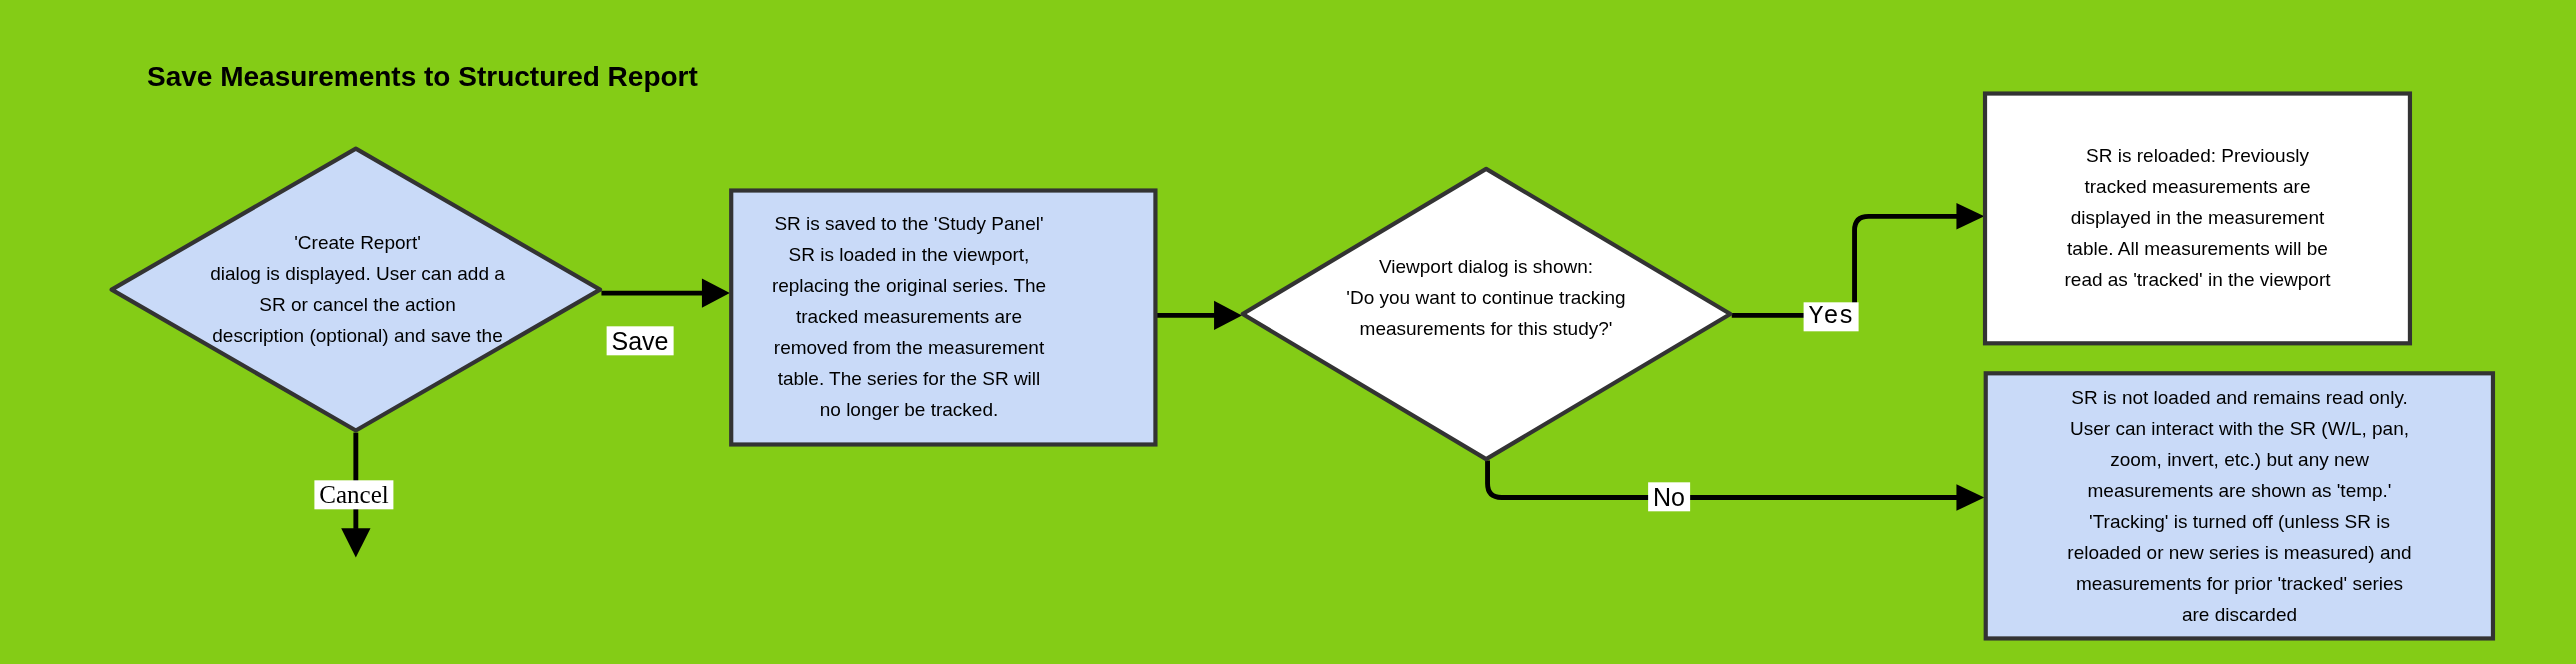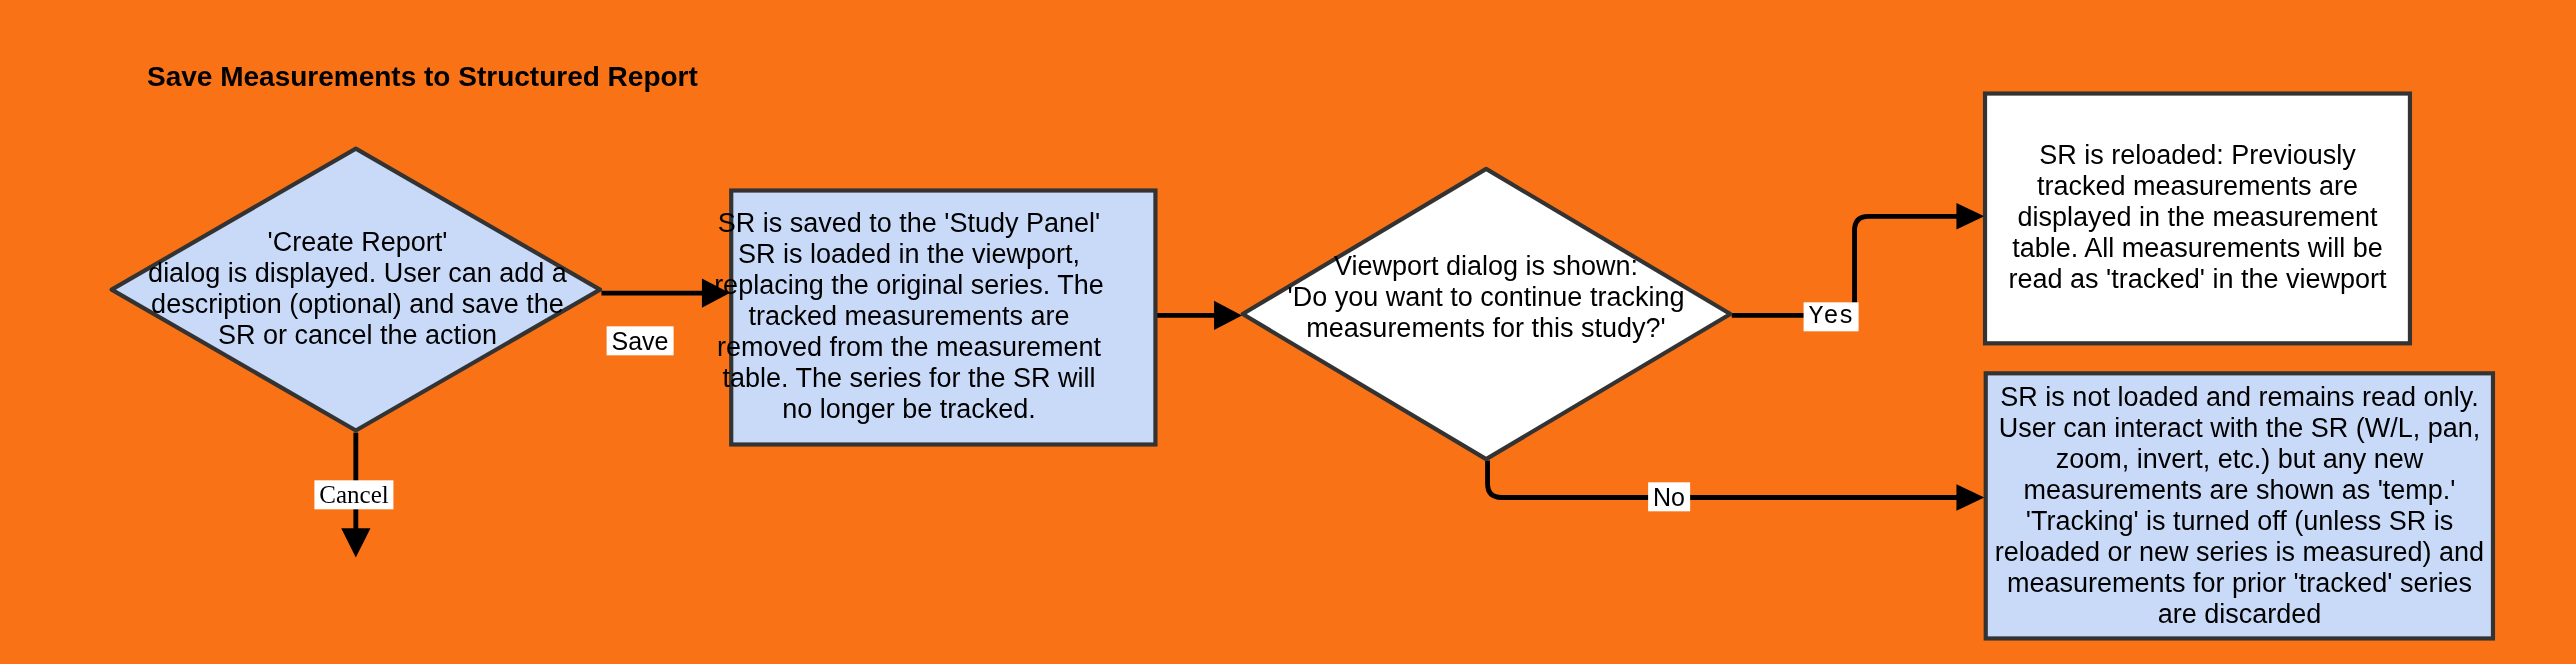--- a/index.html
+++ b/index.html
@@ -4,21 +4,21 @@
 <style>
   html, body {
     margin: 0;
     padding: 0;
     background: #ffffff;
   }
   .canvas {
     position: relative;
     width: 2576px;
     height: 665px;
-    background: #f97316;
+    background: #84cc16;
     font-family: "Liberation Sans", sans-serif;
     color: #000000;
     overflow: hidden;
   }
   .canvas svg {
     position: absolute;
     left: 0;
     top: 0;
     width: 2576px;
     height: 665px;
@@ -32,21 +32,21 @@
     font-weight: bold;
     white-space: nowrap;
     letter-spacing: 0px;
   }
   .node-text {
     position: absolute;
     display: flex;
     flex-direction: column;
     align-items: center;
     text-align: center;
-    font-size: 27px;
+    font-size: 19px;
   }
   .node-text .tline {
     line-height: 31px;
     white-space: nowrap;
   }
   .edge-label {
     position: absolute;
     transform: translate(-50%, -50%);
     background: #ffffff;
     font-size: 25px;
@@ -83,22 +83,22 @@
     <polygon points="2130,242 2480,450 2130,658 1781,450" fill="#ffffff" stroke="#333333" stroke-width="6" stroke-linejoin="round"></polygon>
     <rect x="2845" y="134" width="609" height="358" fill="#ffffff" stroke="#333333" stroke-width="6"></rect>
     <rect x="2846" y="535" width="727" height="380" fill="#c9daf8" stroke="#333333" stroke-width="6"></rect>
   </svg>
 
   <div class="page-title">Save Measurements to Structured Report</div>
 
   <div class="node-text" style="left:134px; top:227px; width:447px;">
     <div class="tline">'Create Report'</div>
     <div class="tline">dialog is displayed. User can add a</div>
+    <div class="tline">SR or cancel the action</div>
     <div class="tline">description (optional) and save the</div>
-    <div class="tline">SR or cancel the action</div>
   </div>
 
   <div class="node-text" style="left:697px; top:208px; width:424px;">
     <div class="tline">SR is saved to the 'Study Panel'</div>
     <div class="tline">SR is loaded in the viewport,</div>
     <div class="tline">replacing the original series. The</div>
     <div class="tline">tracked measurements are</div>
     <div class="tline">removed from the measurement</div>
     <div class="tline">table. The series for the SR will</div>
     <div class="tline">no longer be tracked.</div>

